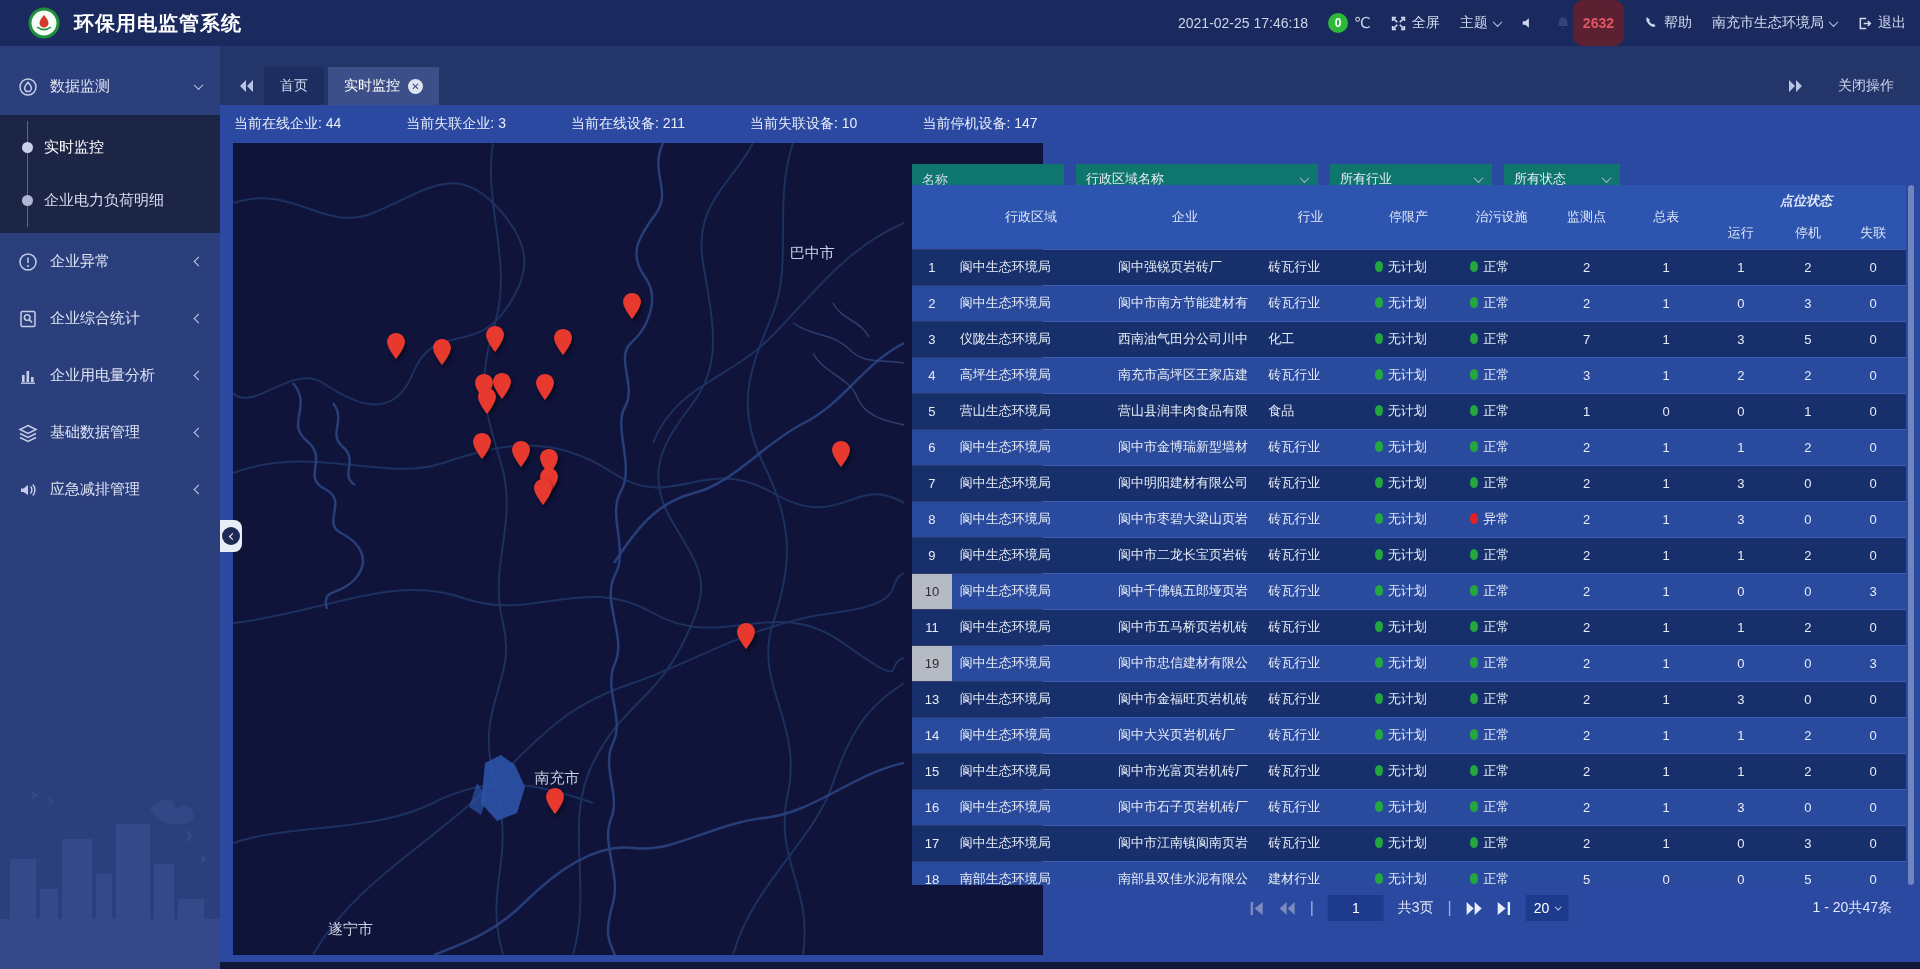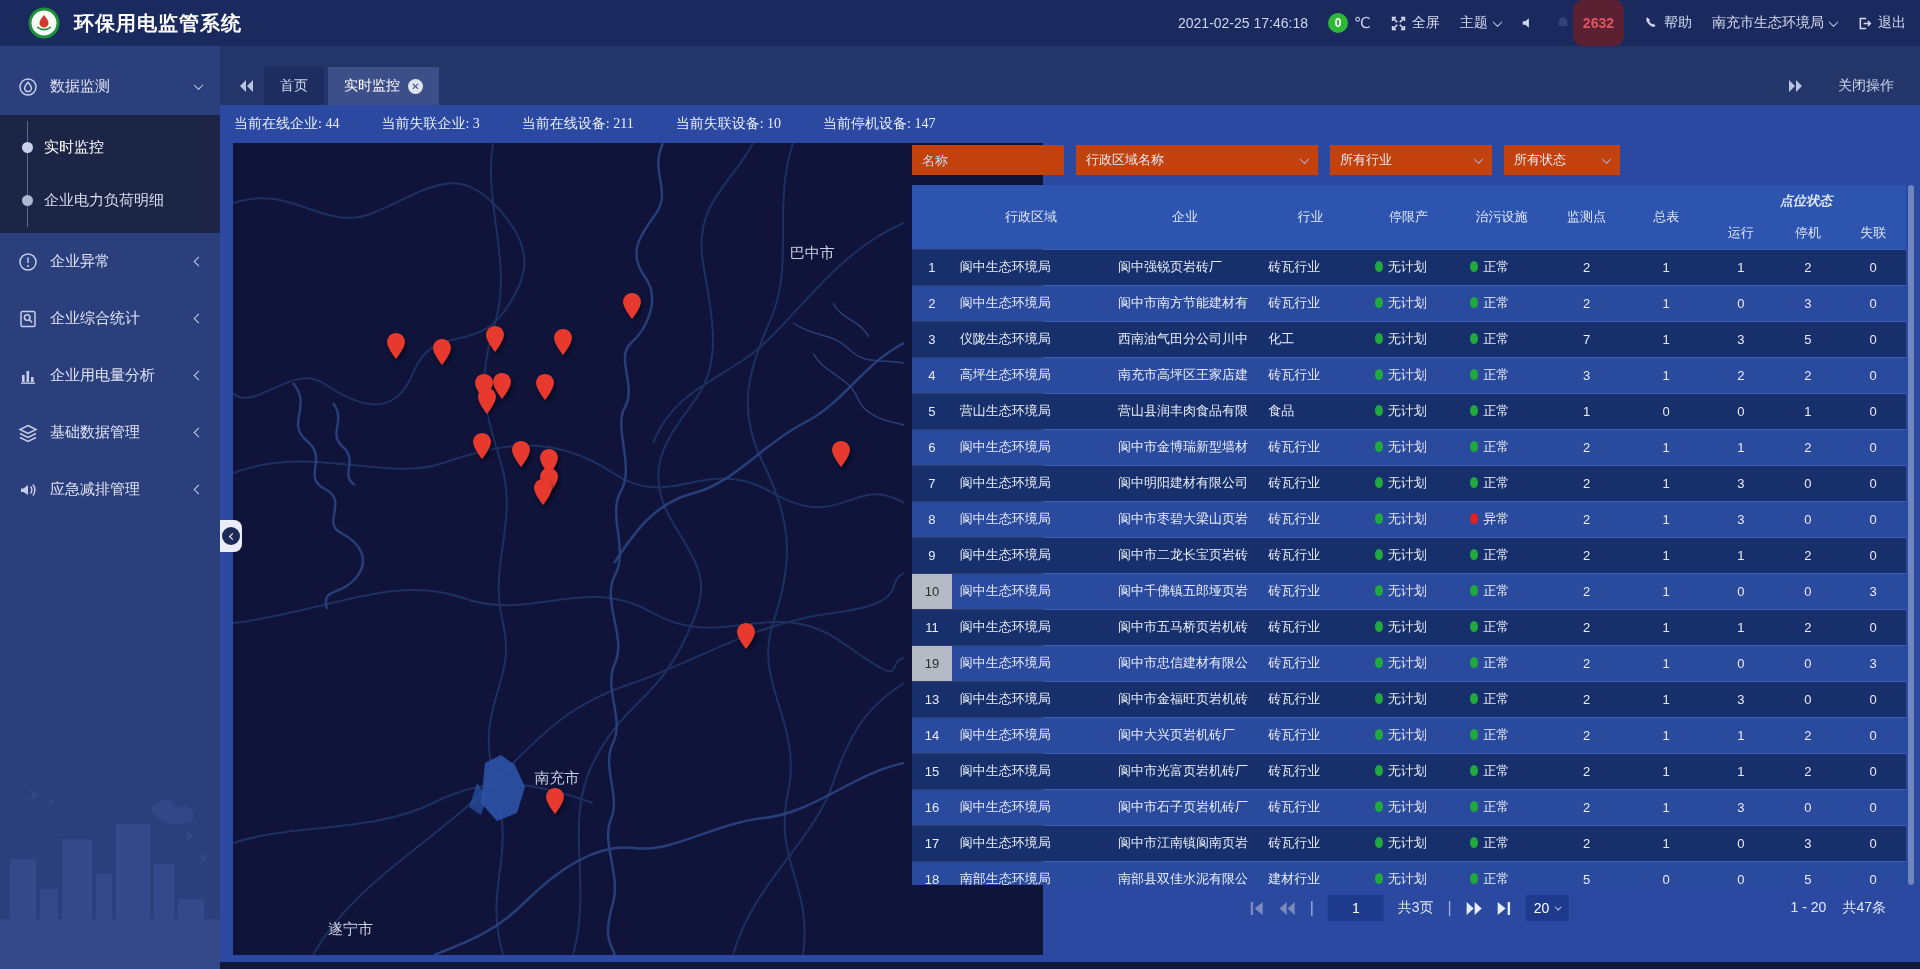--- a/index.html
+++ b/index.html
@@ -57,36 +57,36 @@
   .tab { height:38px; display:flex; align-items:center; gap:8px; padding:0 16px; font-size:14px;
     color:#cdd5ec; background:#1e2d60; margin-right:4px; cursor:pointer; }
   .tab.active { background:#3d4f88; color:#fff; }
   .tab-close { width:15px; height:15px; border-radius:50%; background:#dfe4f1; color:#33437a;
     font-size:10px; line-height:15px; text-align:center; font-weight:bold; cursor:pointer; }
   .tabbar-right { margin-left:auto; display:flex; align-items:center; gap:26px; padding-right:16px; height:38px; }
   .close-ops { color:#cdd5ec; font-size:14px; cursor:pointer; }
 
   
   .panel { position:absolute; left:220px; top:105px; right:0; bottom:7px; background:#2b49a0; }
-  .stats-bar { height:38px; display:flex; align-items:center; gap:42px; padding-left:14px;
-    color:#e9eefb; font-size:14px;font-family:Liberation Serif, serif; }
+  .stats-bar { height:38px; display:flex; align-items:center; gap:65px; padding-left:14px;
+    color:#e9eefb; font-size:14px; }
   .stat { white-space:nowrap; }
 
   
   .map-panel { position:absolute; left:13px; top:38px; width:810px; height:812px; background:#10143a; overflow:hidden; }
   .map-panel svg.roads { position:absolute; left:0; top:0; }
   .map-label { position:absolute; transform:translate(-50%,-50%); color:#c9d1e4; font-size:15px; z-index:3; }
   .pin { position:absolute; transform:translate(-50%,-100%); z-index:4; cursor:pointer; }
   .pin svg { display:block; filter:drop-shadow(2px 3px 2px rgba(0,0,0,.45)); }
 
   
   .right-panel { position:absolute; left:692px; top:40px; width:994px; height:780px; }
   .filter-row { display:flex; gap:12px; height:30px; }
-  .f-input, .f-select { background:#c2410c; color:#e8ecf6; font-size:13px; border:none;
-    height:30px; padding:12px 10px; display:flex; align-items:center; }
+  .f-input, .f-select { background:#0f766e; color:#e8ecf6; font-size:13px; border:none;
+    height:30px; padding:12px 10px; display:flex; align-items:center;margin-top:19px; }
   input.f-input::placeholder { color:#cfd8ee; opacity:1; }
   input.f-input { width:152px; }
   .f-select { justify-content:space-between; cursor:pointer; }
   .f-select .chev { border-color:#aab6da; margin-left:10px; }
   .f-select.region { width:242px; }
   .f-select.industry { width:162px; }
   .f-select.status { width:116px; }
 
   .table-wrap { position:absolute; left:0; top:40px; right:0; height:700px; overflow:hidden; }
   table.grid { width:100%; border-collapse:collapse; table-layout:fixed; color:#e8edf8; font-size:13px; }
@@ -110,21 +110,21 @@
   .pagination { position:absolute; left:0; right:0; bottom:0; height:34px; display:flex; align-items:center;
     color:#dfe5f4; font-size:14px; }
   .pg-center { position:absolute; left:50%; transform:translateX(-50%); display:flex; align-items:center; gap:14px; }
   .pg-ico { display:flex; align-items:center; cursor:pointer; }
   .pg-sep { color:#9fb0dd; font-size:16px; }
   .pg-input { width:56px; height:26px; background:#1d3a8c; border:none; color:#fff; text-align:center;
     font-size:14px; }
   .pg-size { height:26px; background:#1d3a8c; color:#fff; display:flex; align-items:center; gap:6px;
     padding:0 8px; cursor:pointer; font-size:14px; }
   .pg-size .chev { width:5px; height:5px; border-color:#cfd8ee; }
-  .pg-right { position:absolute; right:20px; display:flex; gap:16px; color:#e4eafb; }
+  .pg-right { position:absolute; right:14px; display:flex; color:#e4eafb; }
 </style>
 </head>
 <body>
 
 <div class="stage">
 
   <div class="header">
     <div class="logo">
       <svg viewBox="0 0 32 32" width="32" height="32">
         <circle cx="16" cy="16" r="14" fill="#f5fbf5" stroke="#1f8f3c" stroke-width="3"></circle>

